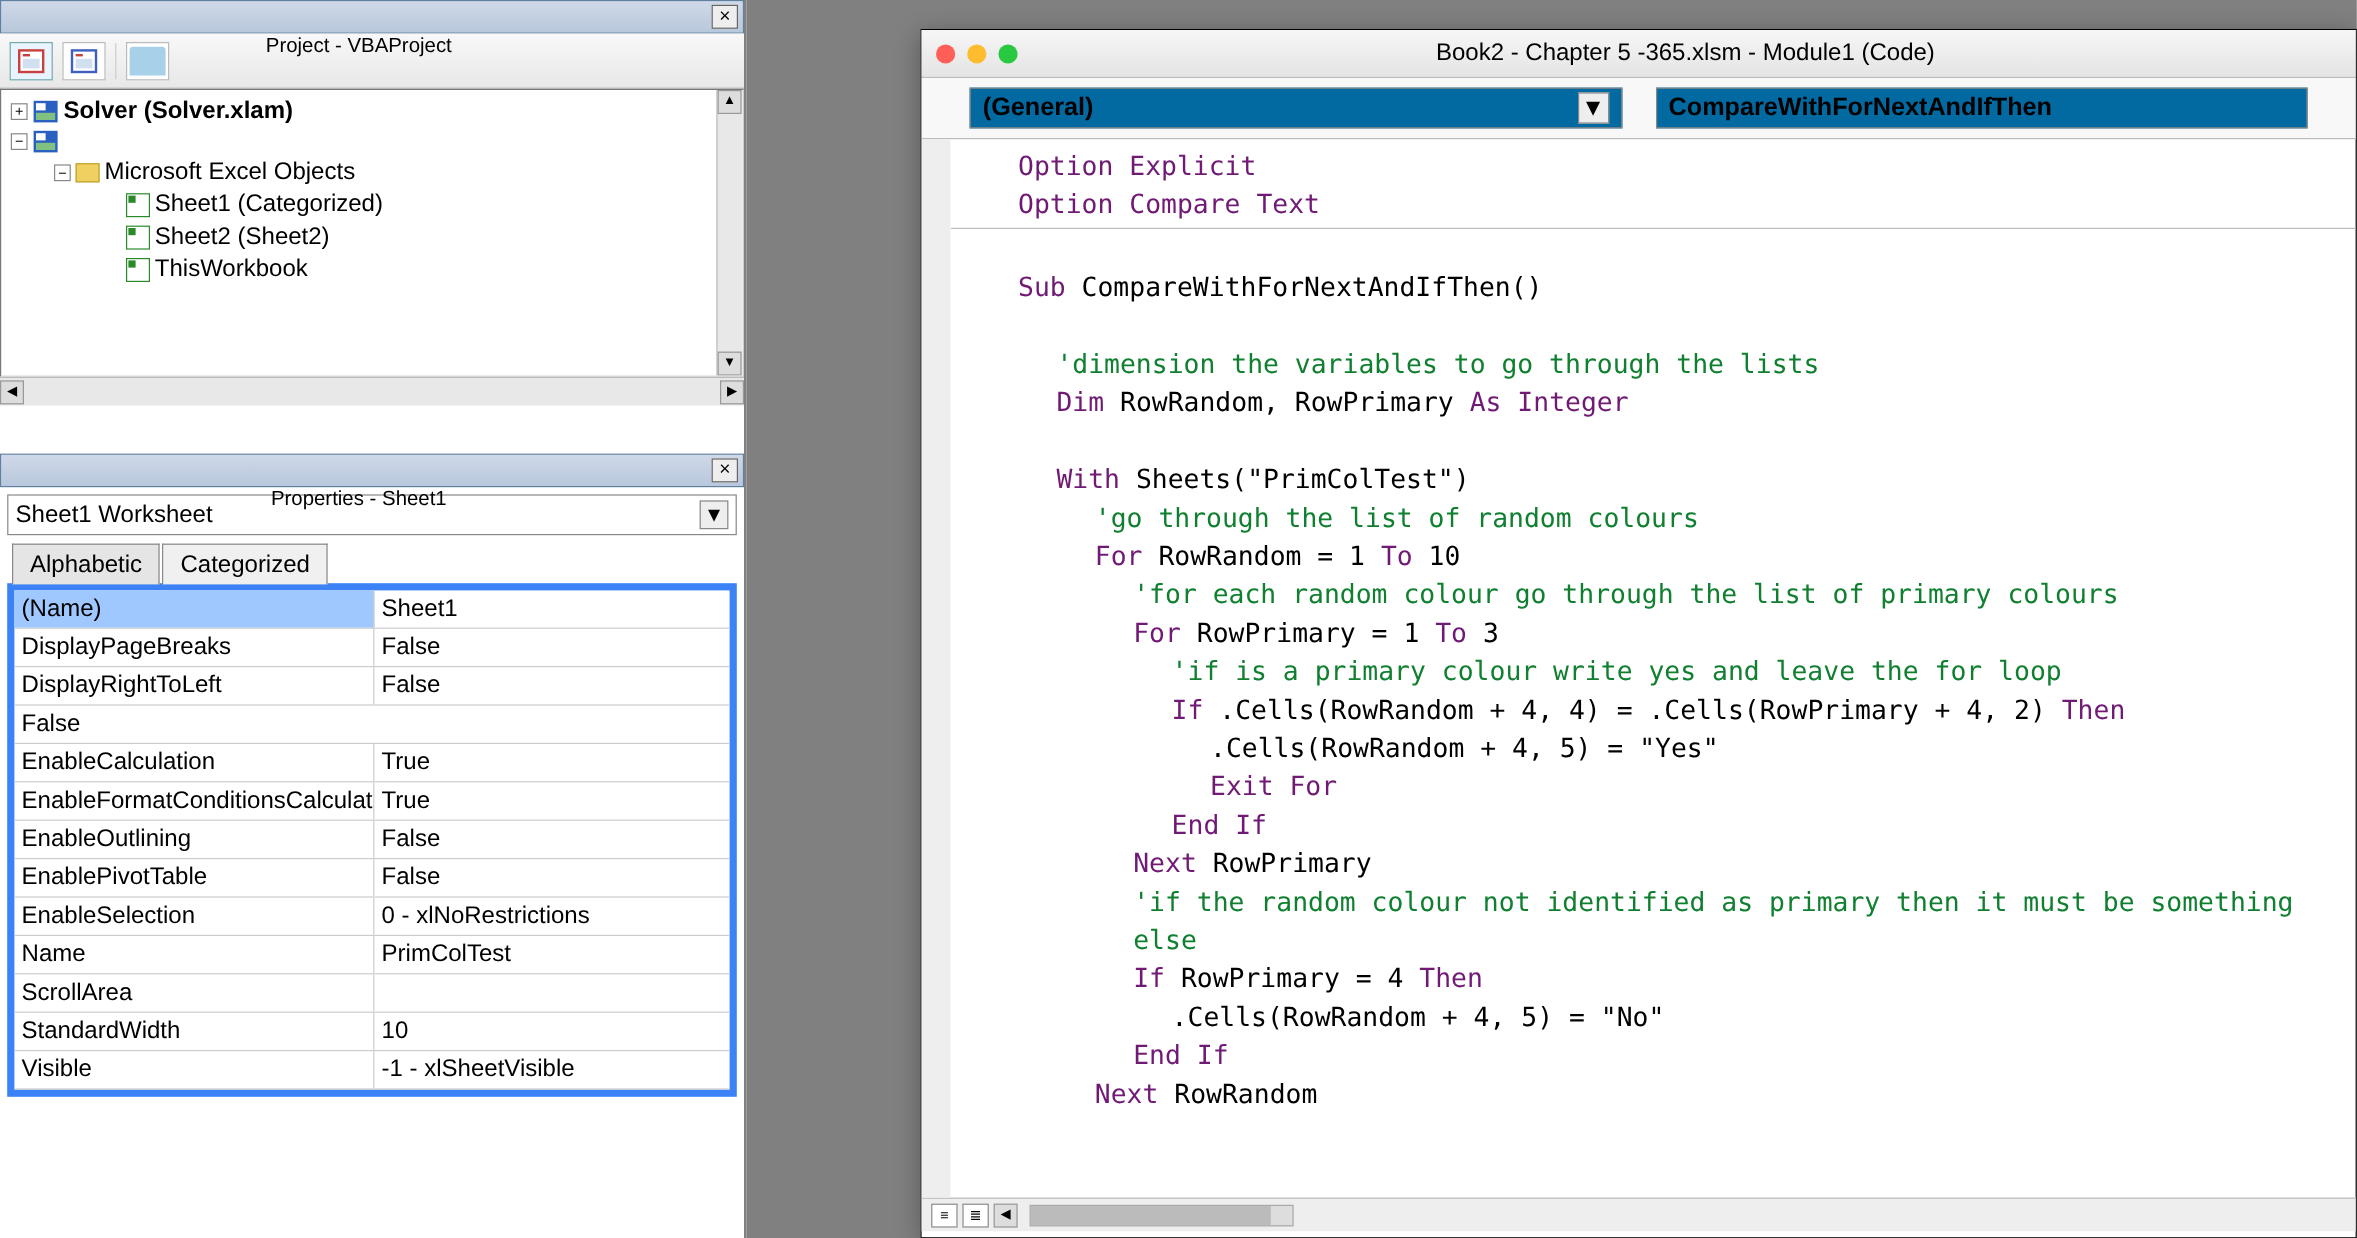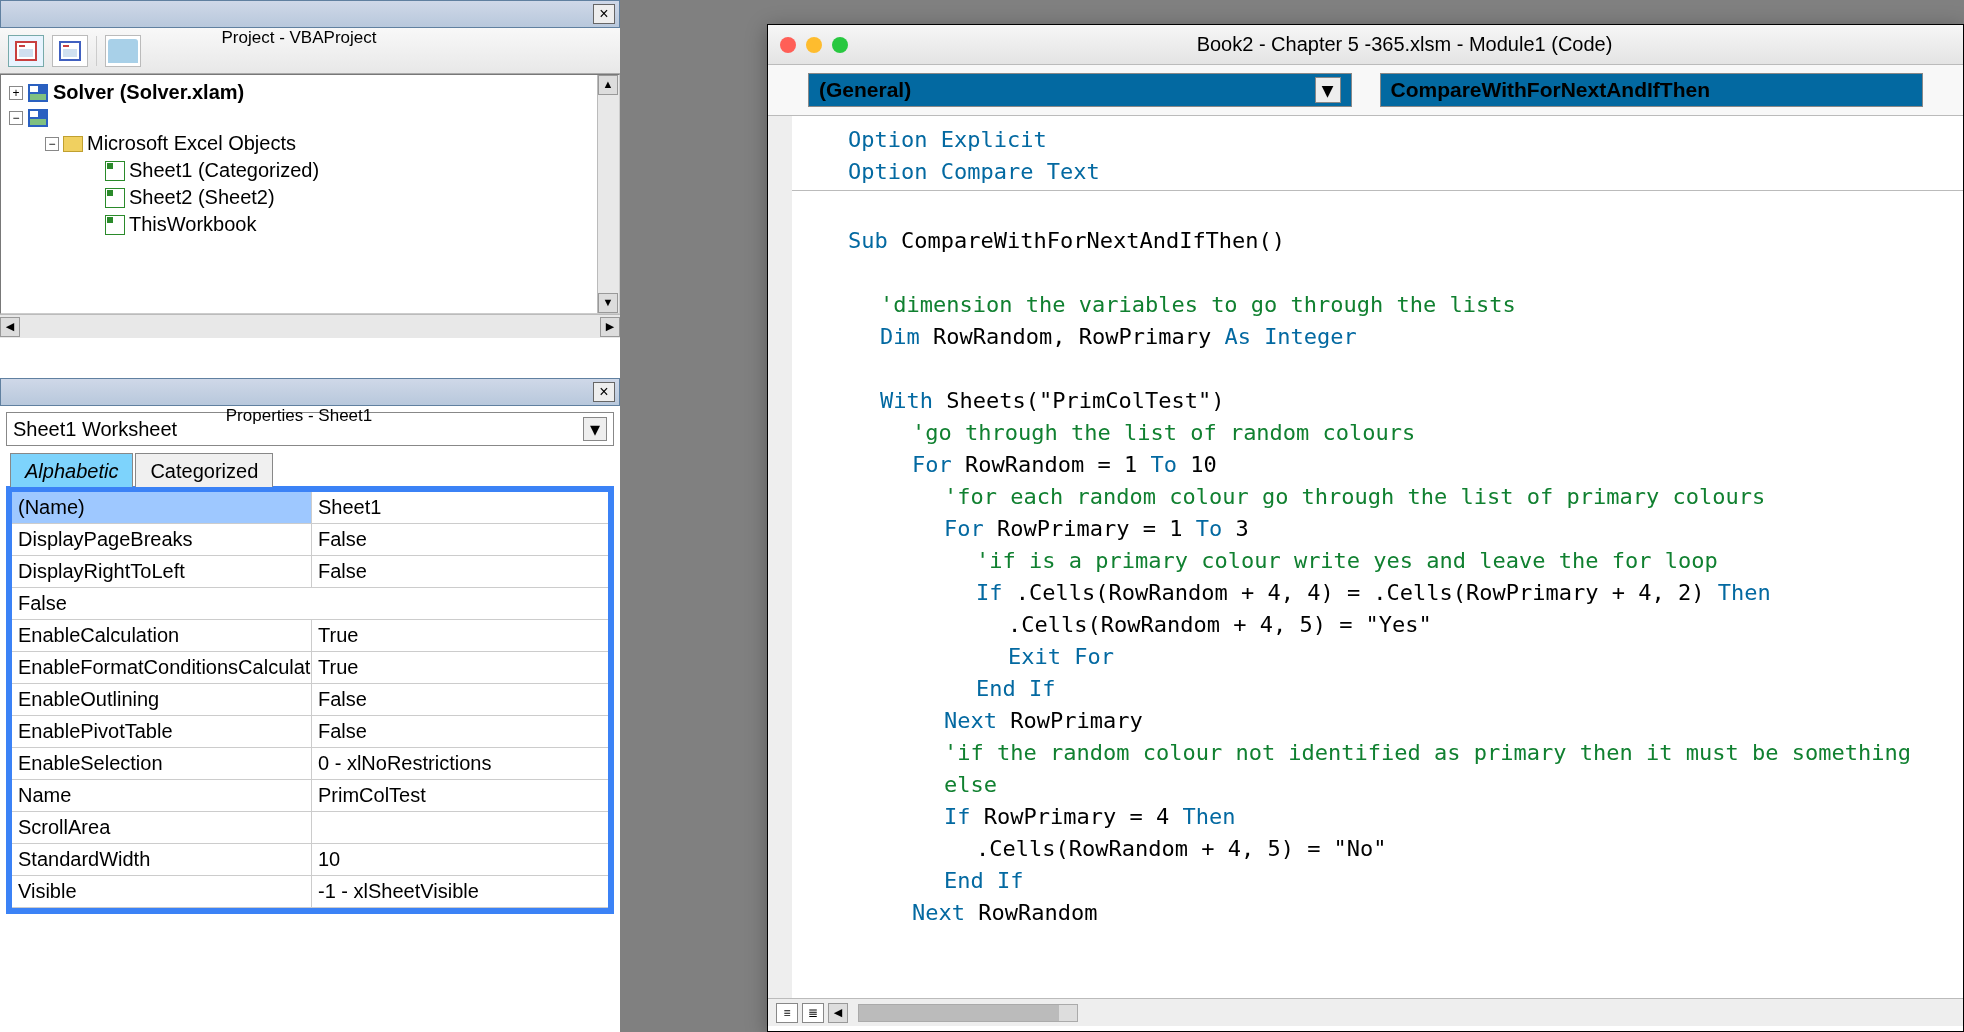--- a/index.html
+++ b/index.html
@@ -133,21 +133,21 @@
 }
 .tab {
   padding:6px 14px 4px;
   border:1px solid #888;
   border-bottom:none;
   background:#f0f0f0;
   font-size:20px;
   margin-right:2px;
   position:relative;top:1px;
 }
-.tab.active { background:#7dd3fc;font-style:italic; }
+.tab.active { background:#e5e5e5; }
 .prop-grid {
   border:6px solid #3b82f6;
   margin:0 6px;
 }
 .prop-row { display:flex; border-bottom:1px solid #ccc; font-size:20px; }
 .prop-row.sel .k { background:#9ec8ff; }
 .prop-row .k { width:300px; padding:4px 6px; border-right:1px solid #ccc; }
 .prop-row .v { flex:1; padding:4px 6px; }
 
 
@@ -187,21 +187,21 @@
   padding: 8px 0 8px 56px;
   font-family: "Menlo","Consolas",monospace;
   font-size: 22px;
   line-height: 32px;
   overflow:auto;
   position:relative;
   height: calc(100% - 40px - 56px - 28px);
   border-left:24px solid #eee;
 }
 .hr-sep { border:none;border-top:1px solid #bbb;margin:2px -56px 2px -56px; }
-.kw { color:#0369a1; }
+.kw { color:#701a75; }
 .cm { color:#108030; }
 .code-bottom {
   height:28px;background:#eee;border-top:1px solid #bbb;
   display:flex;align-items:center;padding-left:8px;gap:4px;
 }
 .view-btn{width:22px;height:20px;border:1px solid #888;background:#fff;font-size:12px;text-align:center;line-height:18px;}
 .hscroll{flex:0 0 220px;height:18px;background:#ddd;border:1px solid #aaa;margin-left:6px;display:flex;}
 .hscroll .thumb{width:200px;background:#bbb;}
 </style>
 </head>

